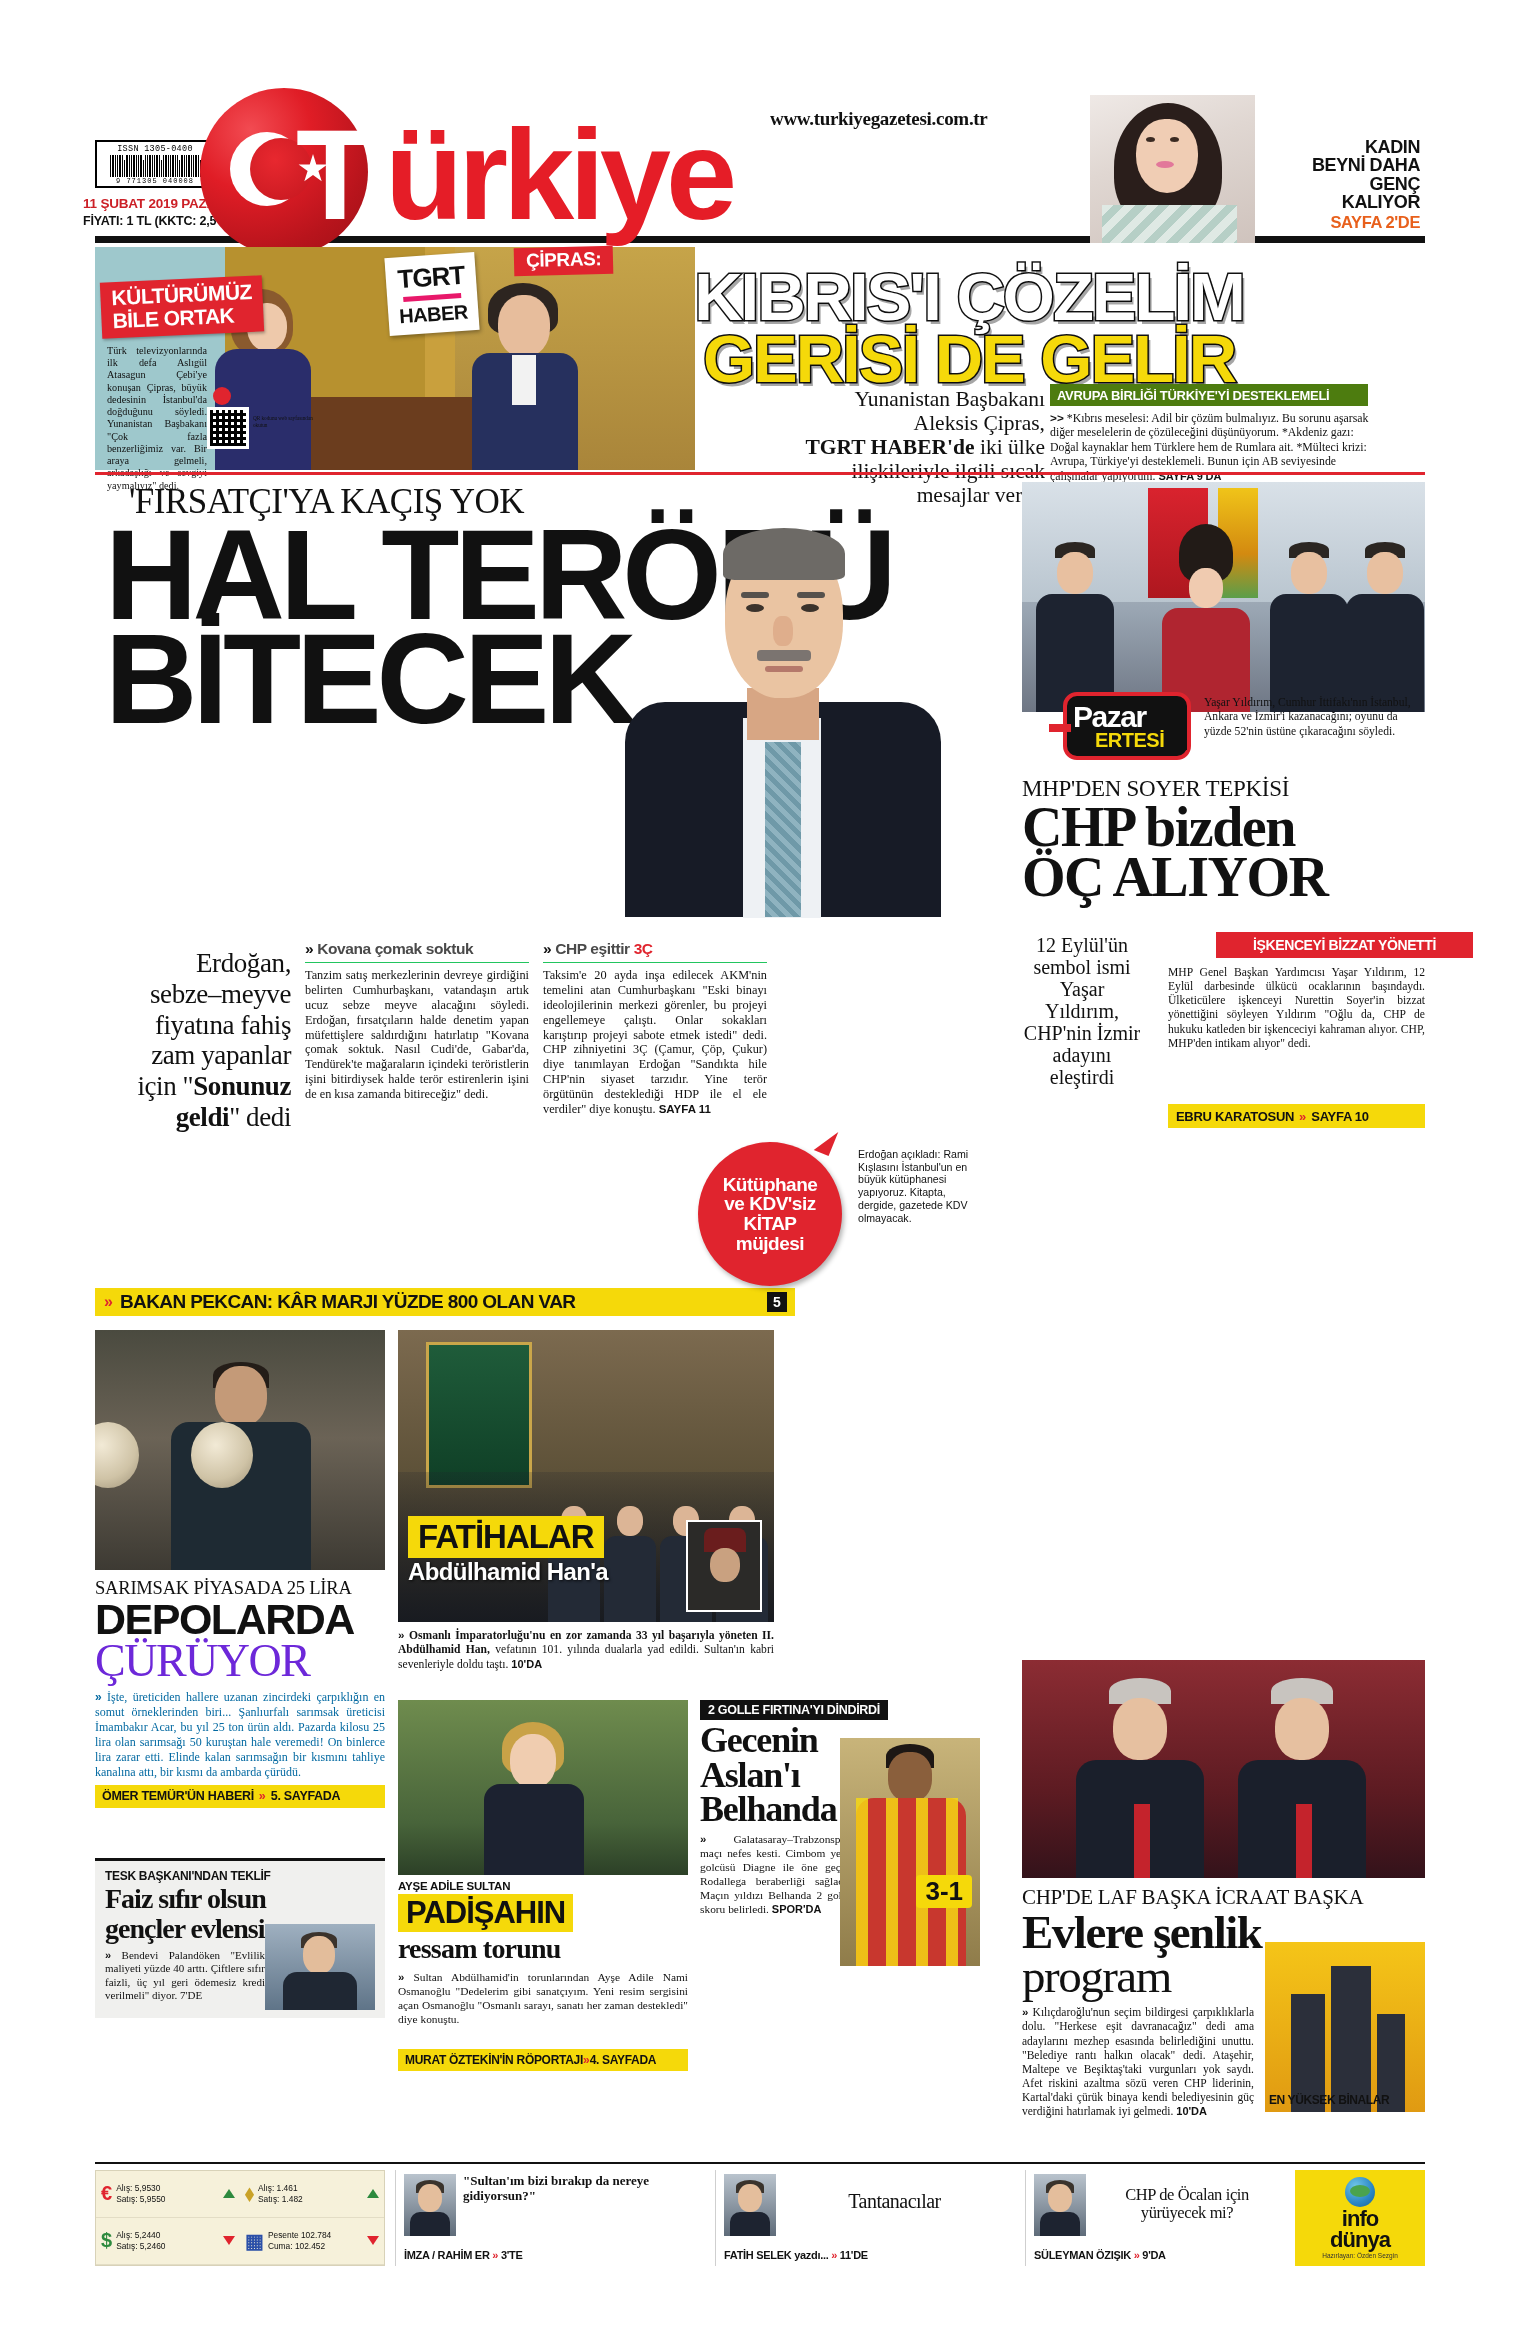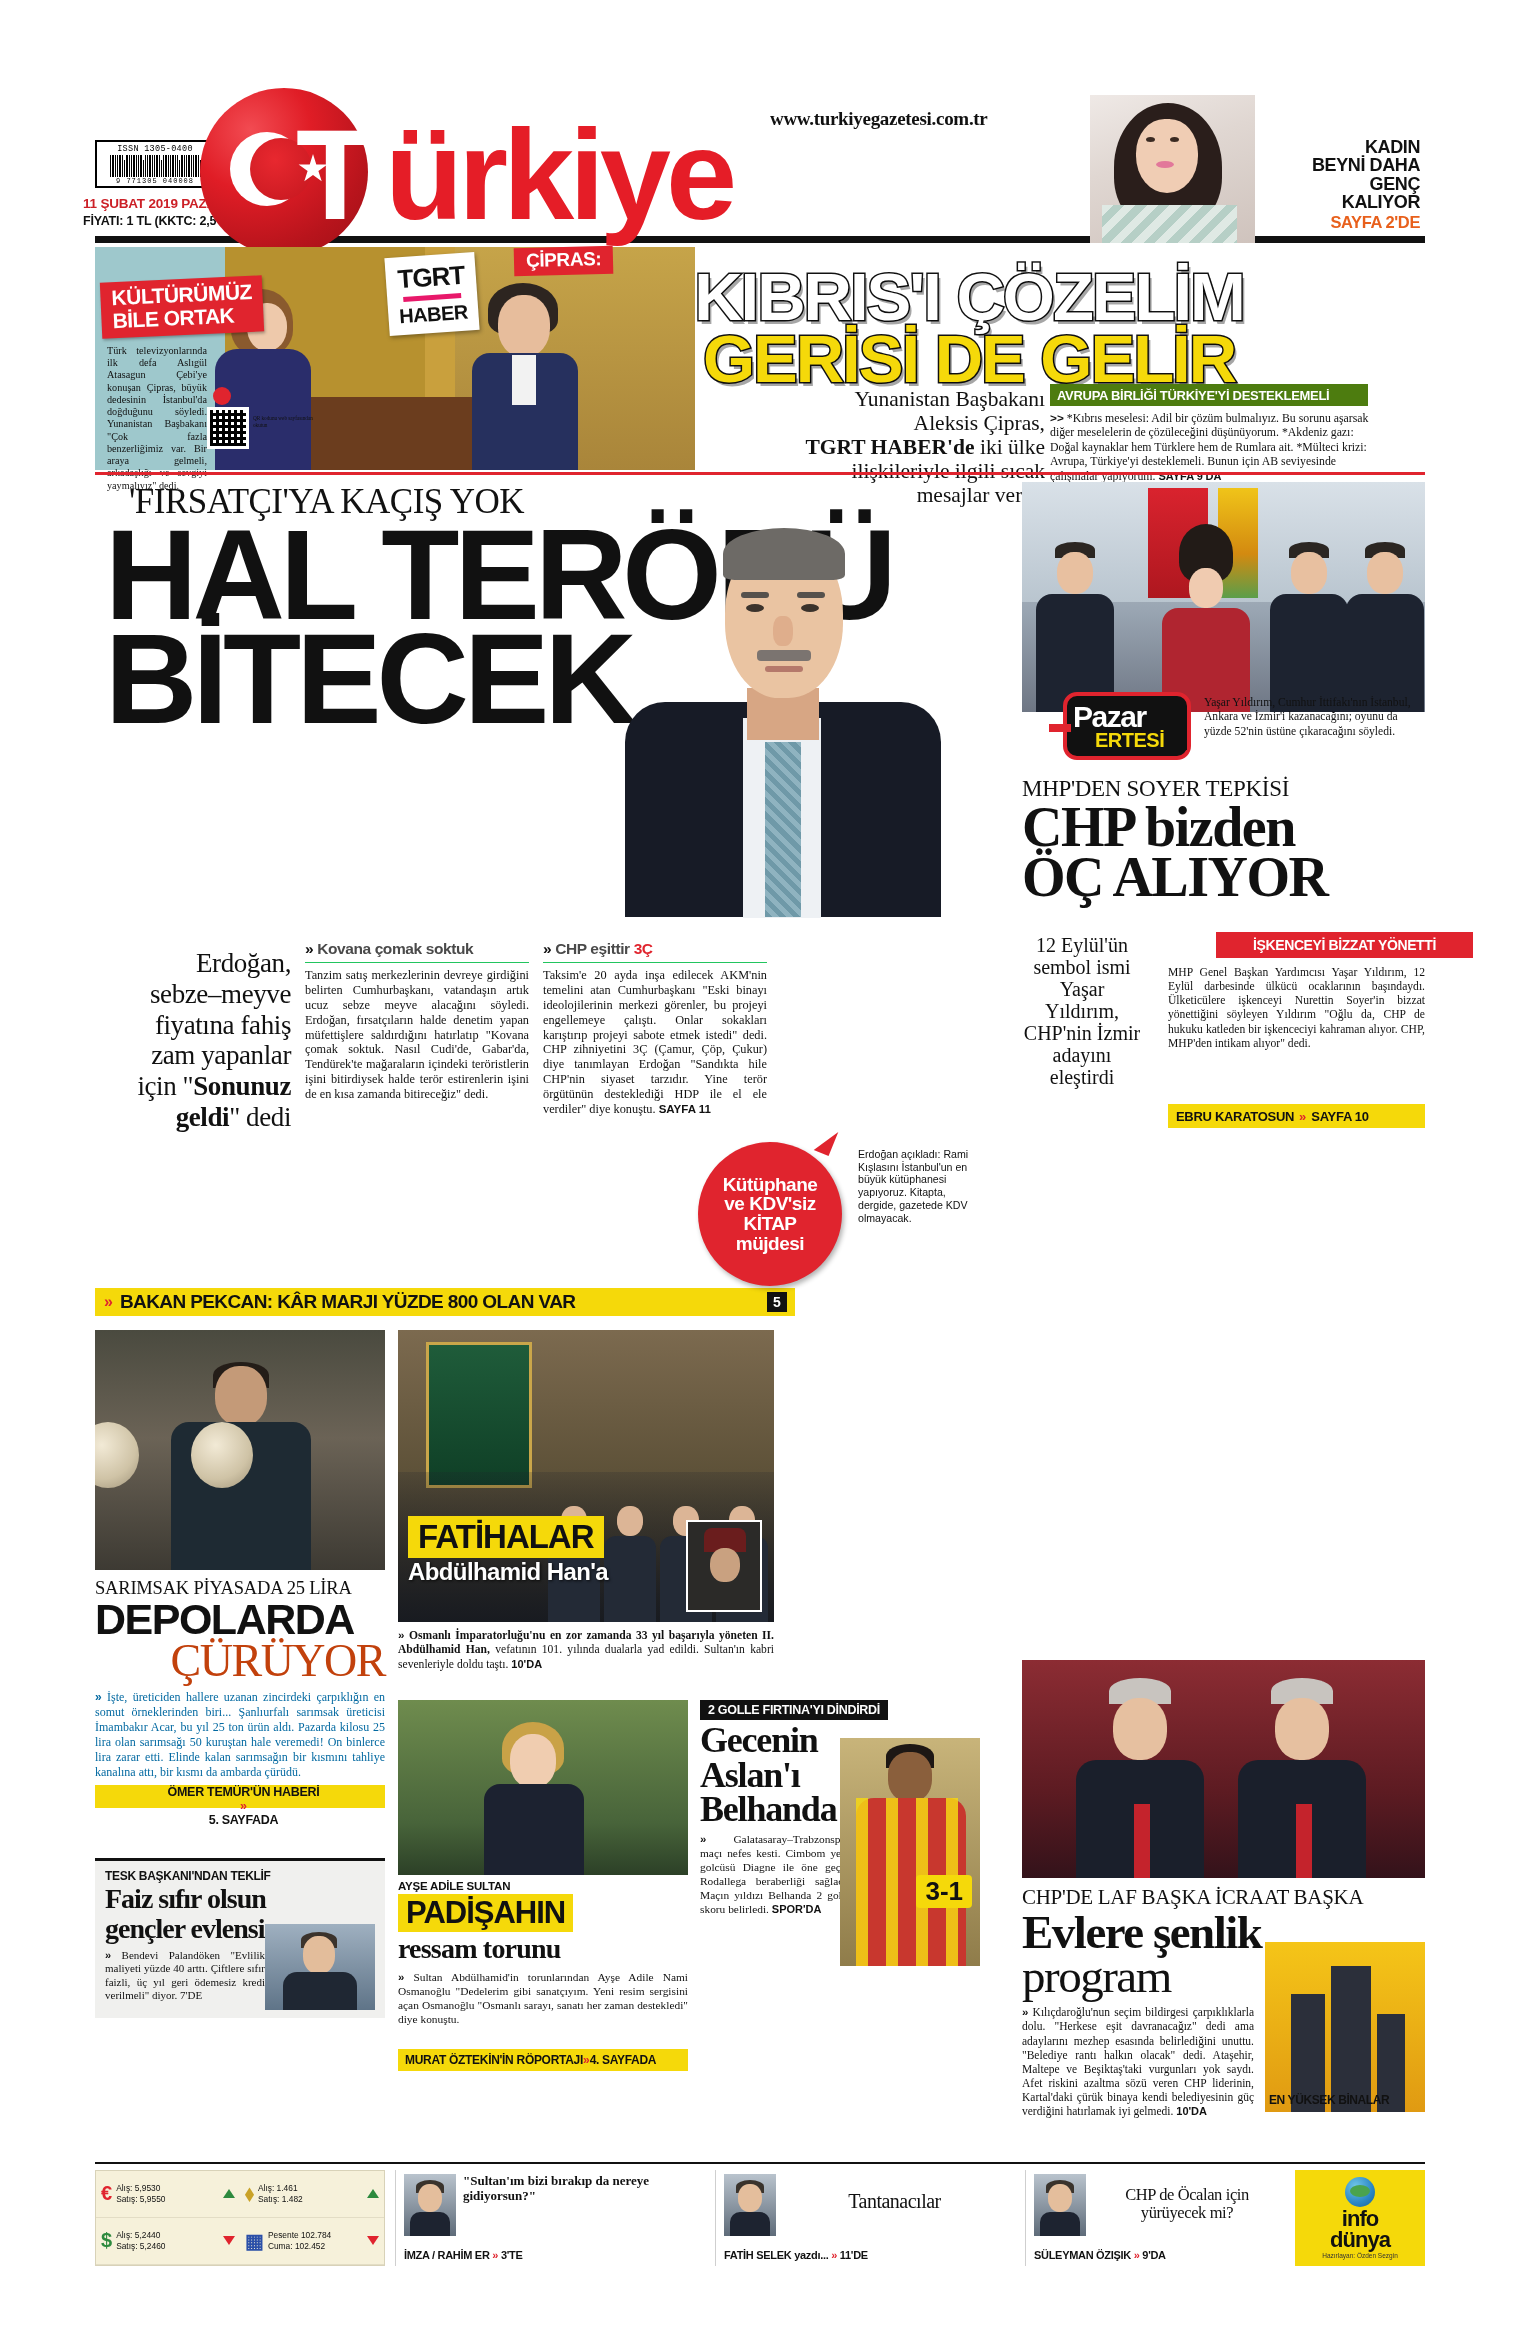--- a/index.html
+++ b/index.html
@@ -293,24 +293,24 @@
     background: linear-gradient(180deg,#4a4a3f 0%, #6b6356 45%, #3d3a33 100%);}
   .g-man { position:absolute; left:76px; top:36px; width:140px; height:204px;}
   .g-head { position:absolute; left:44px; top:0; width:52px; height:60px; border-radius:46%; background:#c49a78;}
   .g-hair { position:absolute; left:42px; top:-4px; width:56px; height:26px; border-radius:50% 50% 0 0; background:#241d18;}
   .g-body { position:absolute; left:0; top:56px; width:140px; height:148px; background:#1e2a33; border-radius:18px 18px 0 0;}
   .g-bunch { position:absolute; width:62px; height:66px; border-radius:50%; top:92px;
     background: radial-gradient(circle at 40% 35%, #f2ead6 0%, #cfc3a6 60%, #9c9076 100%);}
   .g-bunch.l { left:-18px; } .g-bunch.r { left:96px; }
   .garlic-kicker { font-family:"Liberation Serif", serif; font-size:18.5px; color:#111; margin-top:8px; letter-spacing:-.2px;}
   .garlic-h1 { font-family:"Liberation Sans", sans-serif; font-weight:900; font-size:43px; letter-spacing:-1.5px; line-height:.94; color:#111;}
-  .garlic-h2 { font-family:"Liberation Serif", serif; font-size:46px; letter-spacing:-1.5px; line-height:.96; color:#c2410c;text-align:right;}
+  .garlic-h2 { font-family:"Liberation Serif", serif; font-size:46px; letter-spacing:-1.5px; line-height:.96; color:#6d28d9;}
   .garlic-body { font-family:"Liberation Serif", serif; font-size:12px; line-height:1.25; color:#0369a1; margin-top:6px; text-align:justify;}
   .garlic-body .arr { font-family:"Liberation Sans", sans-serif; font-weight:bold; }
-  .omer-bar { width:290px; height:23px; background:#f5d90a; display:flex; align-items:center; padding-left:7px; margin-top:5px;flex-direction:column;}
+  .omer-bar { width:290px; height:23px; background:#f5d90a; display:flex; align-items:center; gap:5px; padding-left:7px; margin-top:5px;}
   .omer-bar .n { font-family:"Liberation Sans", sans-serif; font-weight:bold; font-size:12.5px; color:#111; letter-spacing:-.3px;}
   .omer-bar .a { color:#e0242e; font-family:"Liberation Sans", sans-serif; font-weight:bold; font-size:12.5px;}
 
   .faiz { position:absolute; left:95px; top:1858px; width:290px; height:160px; background:#f0f0ee;
     border-top:3px solid #111; padding:8px 10px; }
   .faiz-kicker { font-family:"Liberation Sans", sans-serif; font-weight:bold; font-size:12px; color:#111; letter-spacing:-.3px;}
   .faiz-h { font-family:"Liberation Serif", serif; font-weight:bold; font-size:28px; line-height:1.0; letter-spacing:-1px; color:#111; margin-top:2px;}
   .faiz-body { font-family:"Liberation Serif", serif; font-size:11px; line-height:1.22; color:#111; margin-top:6px; width:160px; text-align:justify;}
   .faiz-body .arr { font-family:"Liberation Sans", sans-serif; font-weight:bold;}
   .faiz-photo { position:absolute; right:10px; bottom:8px; width:110px; height:86px;

